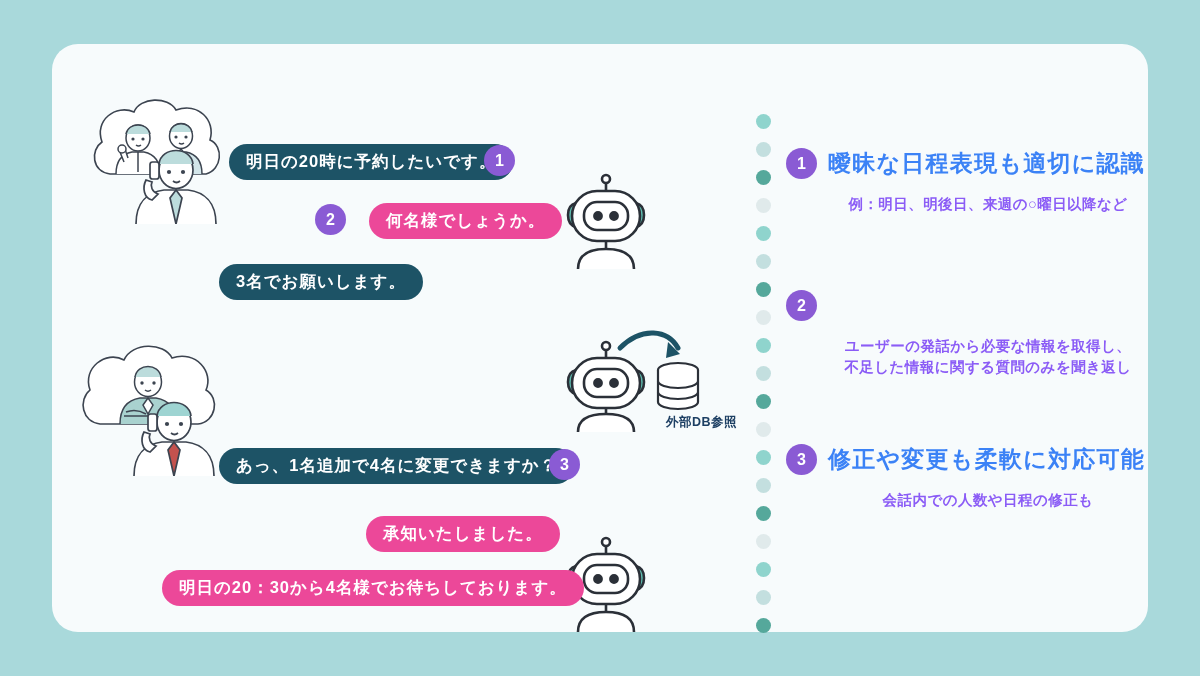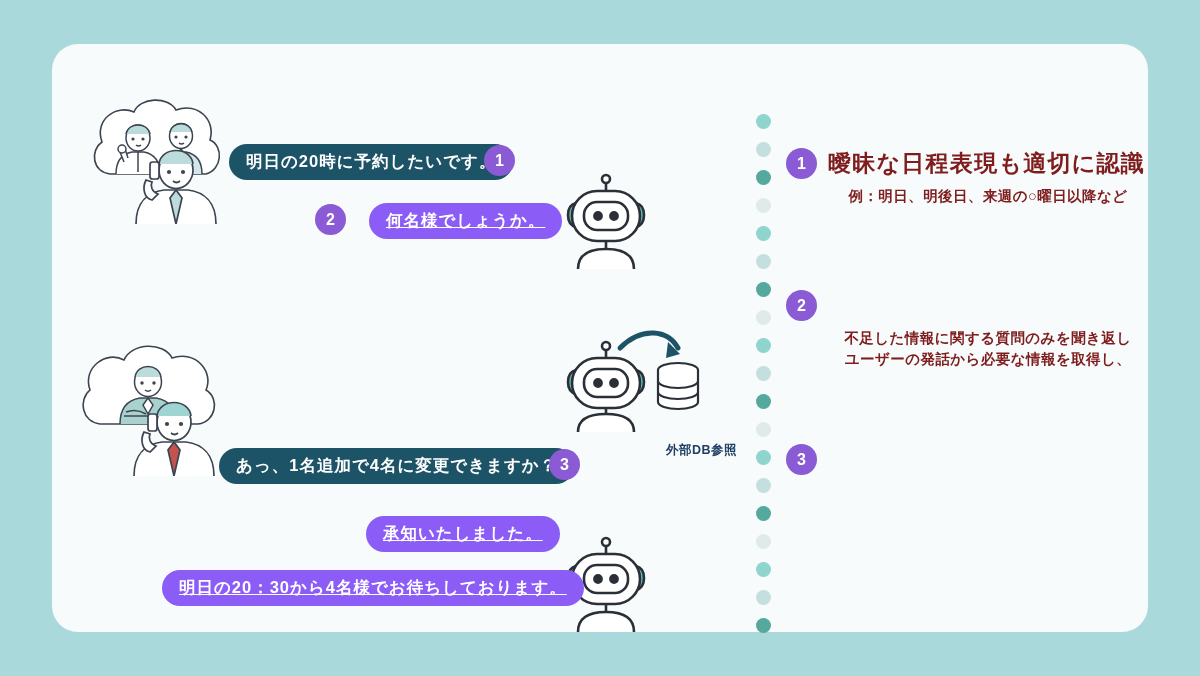--- a/index.html
+++ b/index.html
@@ -40,21 +40,21 @@
     white-space: nowrap;
     border-radius: 999px;
     color: #ffffff;
     font-size: 16.5px;
     font-weight: 700;
     letter-spacing: 0.06em;
     padding: 9px 17px 10px 17px;
     line-height: 1;
   }
   .bubble.user { background: #1d5366; }
-  .bubble.bot  { background: #8b5cf6; text-decoration: underline; }
+  .bubble.bot  { background: #ec4899; }
 
   .badge {
     position: absolute;
     width: 31px; height: 31px;
     border-radius: 50%;
     background: #8a5bd4;
     color: #fff;
     font-size: 16px;
     font-weight: 700;
     display: flex;
@@ -69,21 +69,20 @@
   
   .robot { position: absolute; }
 
   .db-label {
     position: absolute;
     font-size: 12.5px;
     font-weight: 700;
     color: #1d3f63;
     letter-spacing: 0.04em;
     white-space: nowrap;
-    margin-top: 28px;
   }
 
   
   #dot-divider { position: absolute; left: 700px; top: 0; width: 34px; height: 588px; }
   .dot {
     position: absolute;
     left: 4px;
     width: 15px; height: 15px;
     border-radius: 50%;
   }
@@ -105,32 +104,32 @@
     background: #8a5bd4;
     color: #fff;
     font-size: 16px;
     font-weight: 700;
     display: flex; align-items: center; justify-content: center;
     line-height: 1;
   }
   .feat-title {
     font-size: 23px;
     font-weight: 700;
-    color: #7f1d1d;
+    color: #3b82f6;
     letter-spacing: 0.055em;
     white-space: nowrap;
     line-height: 1.1;
   }
   .feat-sub {
     font-size: 14.5px;
     font-weight: 700;
-    color: #7f1d1d;
+    color: #8b5cf6;
     letter-spacing: 0.03em;
     line-height: 1.45;
-    margin-top: 7px;
+    margin-top: 15px;
     white-space: nowrap;
   }
   .feat-sub div { white-space: nowrap; }
 
   .align-center { text-align: center; }
   .pad-left-42 { padding-left: 42px; }
 </style>
 </head>
 <body>
 
@@ -275,20 +274,21 @@
         </g>
       </svg>
     </div>
 
     <div class="bubble user" style="left:177px; top:100px;">明日の20時に予約したいです。</div>
     <div class="badge" style="left:432px; top:101px;">1</div>
 
     <div class="badge" style="left:263px; top:160px;">2</div>
     <div class="bubble bot" style="left:317px; top:159px;">何名様でしょうか。</div>
 
+    <div class="bubble user" style="left:167px; top:220px;">3名でお願いします。</div>
 
 
 
     <div class="bubble user" style="left:167px; top:404px;">あっ、1名追加で4名に変更できますか？</div>
     <div class="badge" style="left:497px; top:405px;">3</div>
 
     <div class="bubble bot" style="left:314px; top:472px;">承知いたしました。</div>
 
     <div class="bubble bot" style="left:110px; top:526px;">明日の20：30から4名様でお待ちしております。</div>
   </div>
@@ -325,27 +325,29 @@
       <div class="feat-sub align-center pad-left-42">
         <div>例：明日、明後日、来週の○曜日以降など</div>
       </div>
     </div>
 
     <div class="feature" style="top:246px;">
       <div class="feat-head">
         <div class="feat-badge">2</div>
       </div>
       <div class="feat-sub align-center pad-left-42">
+        <div>ユーザーの発話から必要な情報を取得し、</div>
         <div>不足した情報に関する質問のみを聞き返し</div>
-        <div>ユーザーの発話から必要な情報を取得し、</div>
       </div>
     </div>
 
     <div class="feature" style="top:400px;">
       <div class="feat-head">
         <div class="feat-badge">3</div>
+        <div class="feat-title">修正や変更も柔軟に対応可能</div>
       </div>
       <div class="feat-sub align-center pad-left-42">
+        <div>会話内での人数や日程の修正も</div>
       </div>
     </div>
 
   </div>
 </div>
 
 </body></html>

